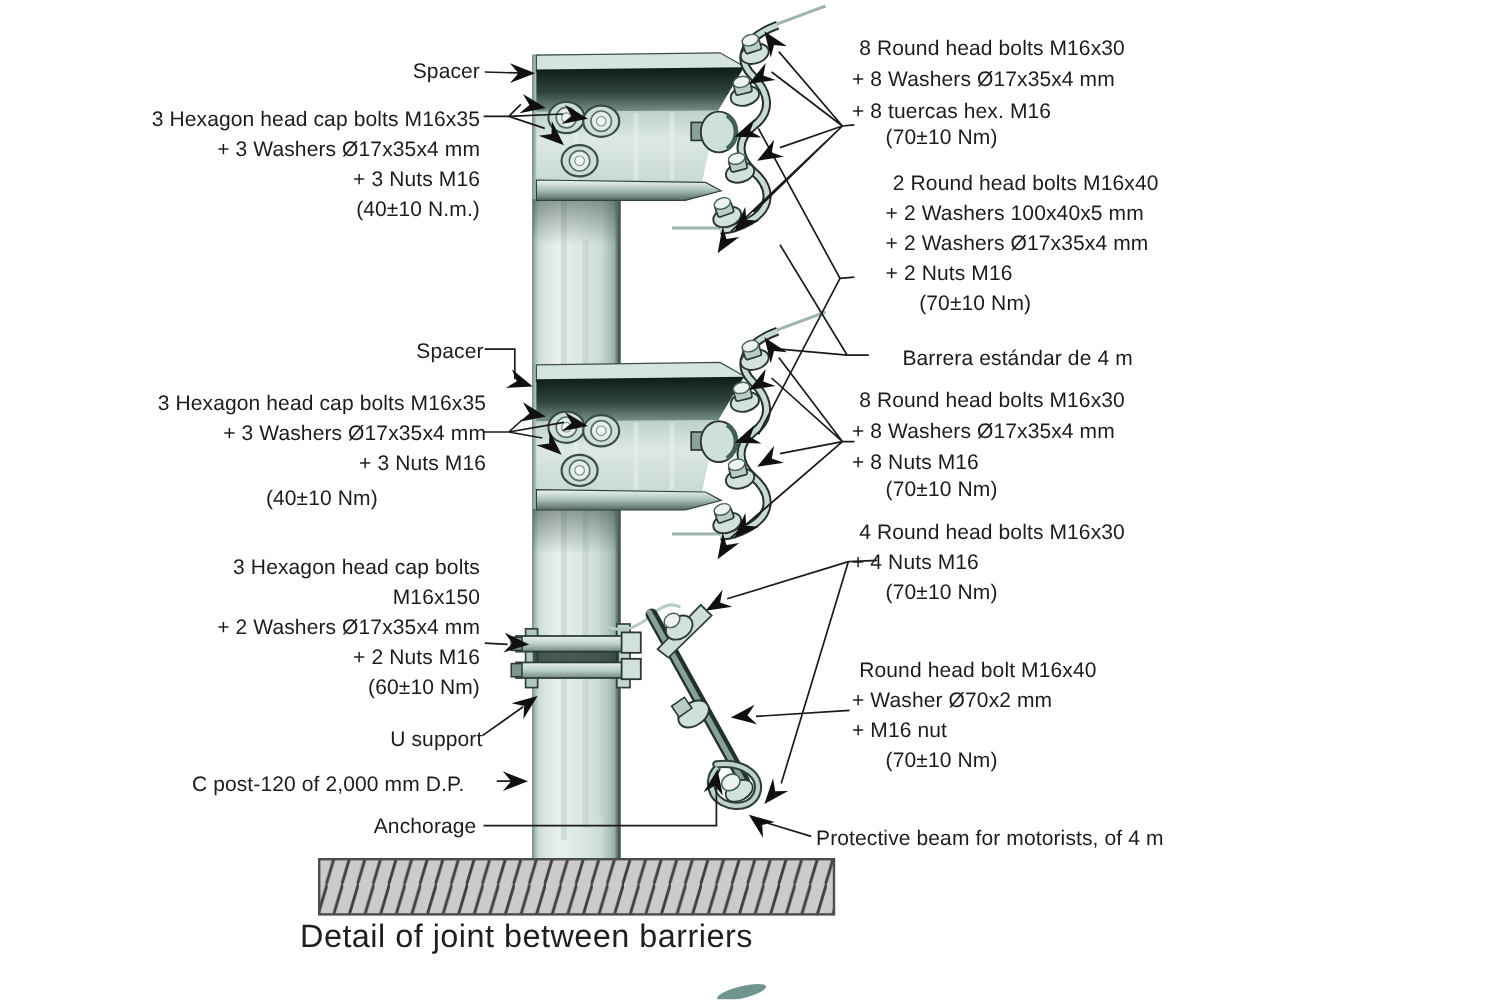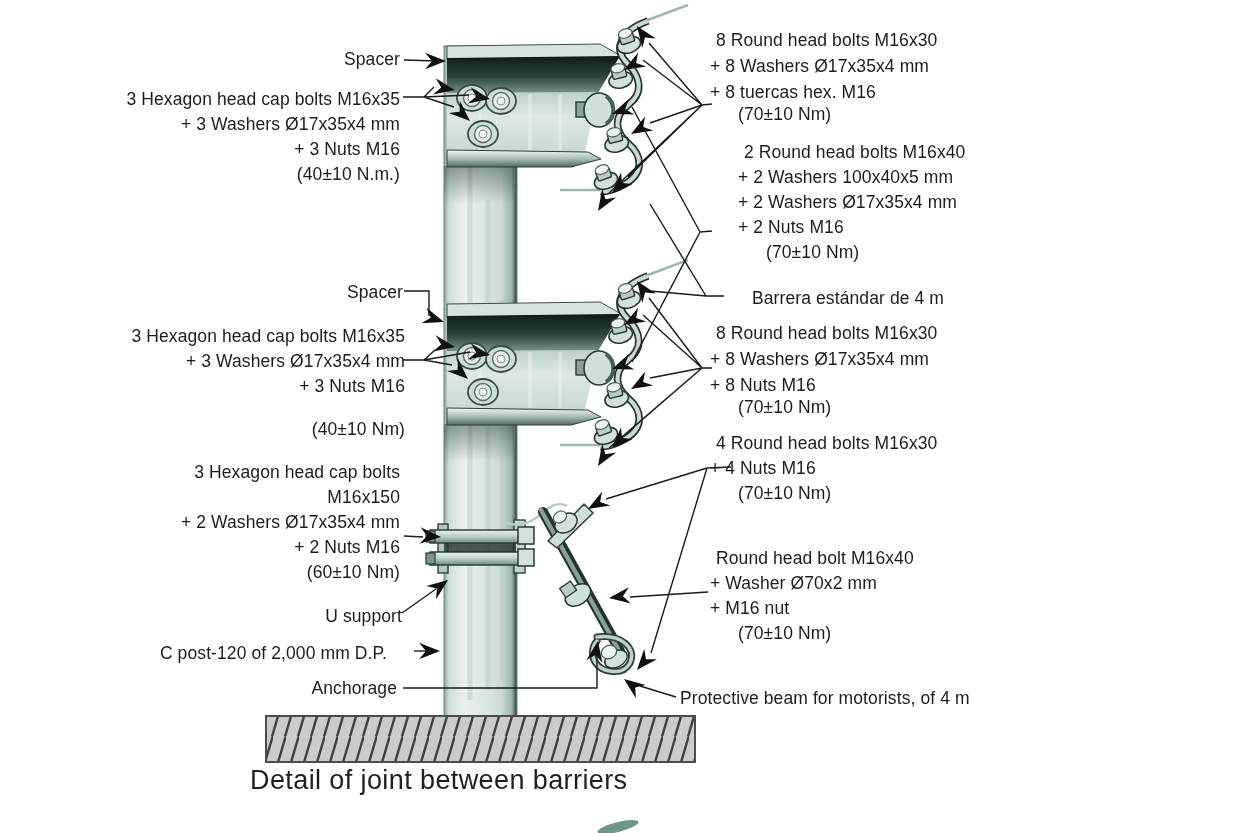--- a/index.html
+++ b/index.html
@@ -7,21 +7,21 @@
     position:relative;width:1240px;height:833px;background:#ffffff;overflow:hidden;
     font-family:"Liberation Sans","DejaVu Sans",sans-serif;color:#1c1c1c;
   }
   #diagram-svg{position:absolute;left:0;top:0;}
   .lbl{position:absolute;font-size:17.5px;line-height:25px;white-space:nowrap;color:#1c1c1c;letter-spacing:.1px;}
   .lbl.right-anchor{text-align:right;}
   .grp div{white-space:nowrap;}
   .grp .first{padding-left:6px;}
   .grp .torque{padding-left:28px;}
   .grp.lh26 div{line-height:26px;}
-  .grp .gap-top{margin-top:18px;}
+  .grp .gap-top{margin-top:4px;text-align:center;}
   .grp .tight-top{margin-top:-4px;}
   #title{
     position:absolute;left:250px;top:765px;width:465px;text-align:left;
     font-size:27px;letter-spacing:.4px;color:#1f1f1f;font-weight:400;
   }
 </style>
 </head>
 <body>
 
 <div id="stage">

